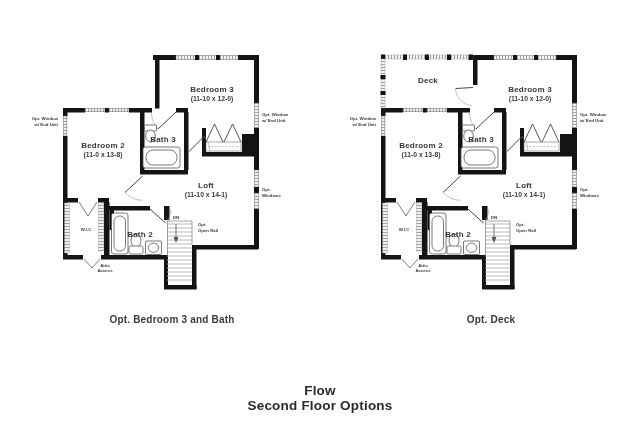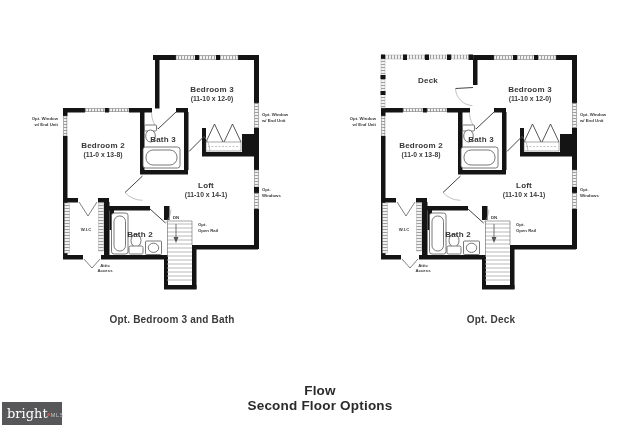--- a/index.html
+++ b/index.html
@@ -221,21 +221,14 @@
       <text class="caption" x="173" y="323" text-anchor="middle">Opt. Deck</text>
     </g>
   </g>
 
   <g>
     <text class="title-line" x="320" y="395" text-anchor="middle">Flow</text>
     <text class="title-line" x="320" y="410" text-anchor="middle">Second Floor Options</text>
   </g>
 </svg>
 
-<div class="logo">
-  <span class="logo-brand">bright</span>
-      <span class="logo-brand" style="position:relative;width:0;">
-        <span class="logo-dot"></span>
-      </span>
-  <span class="logo-mls">MLS</span>
+
 </div>
 
-</div>
-
 </body></html>

